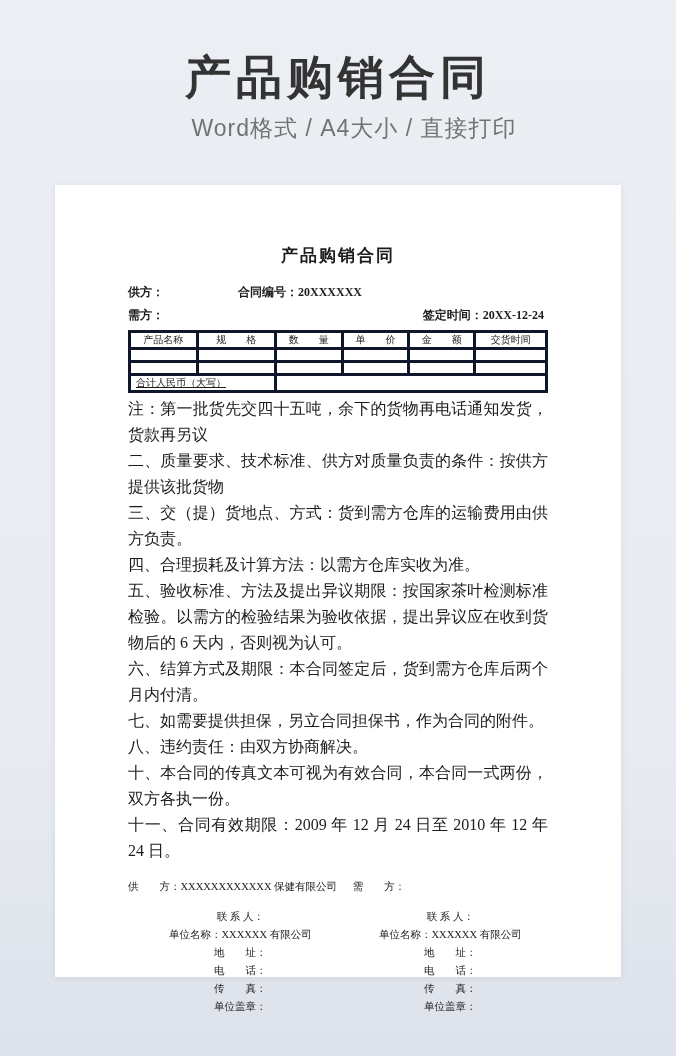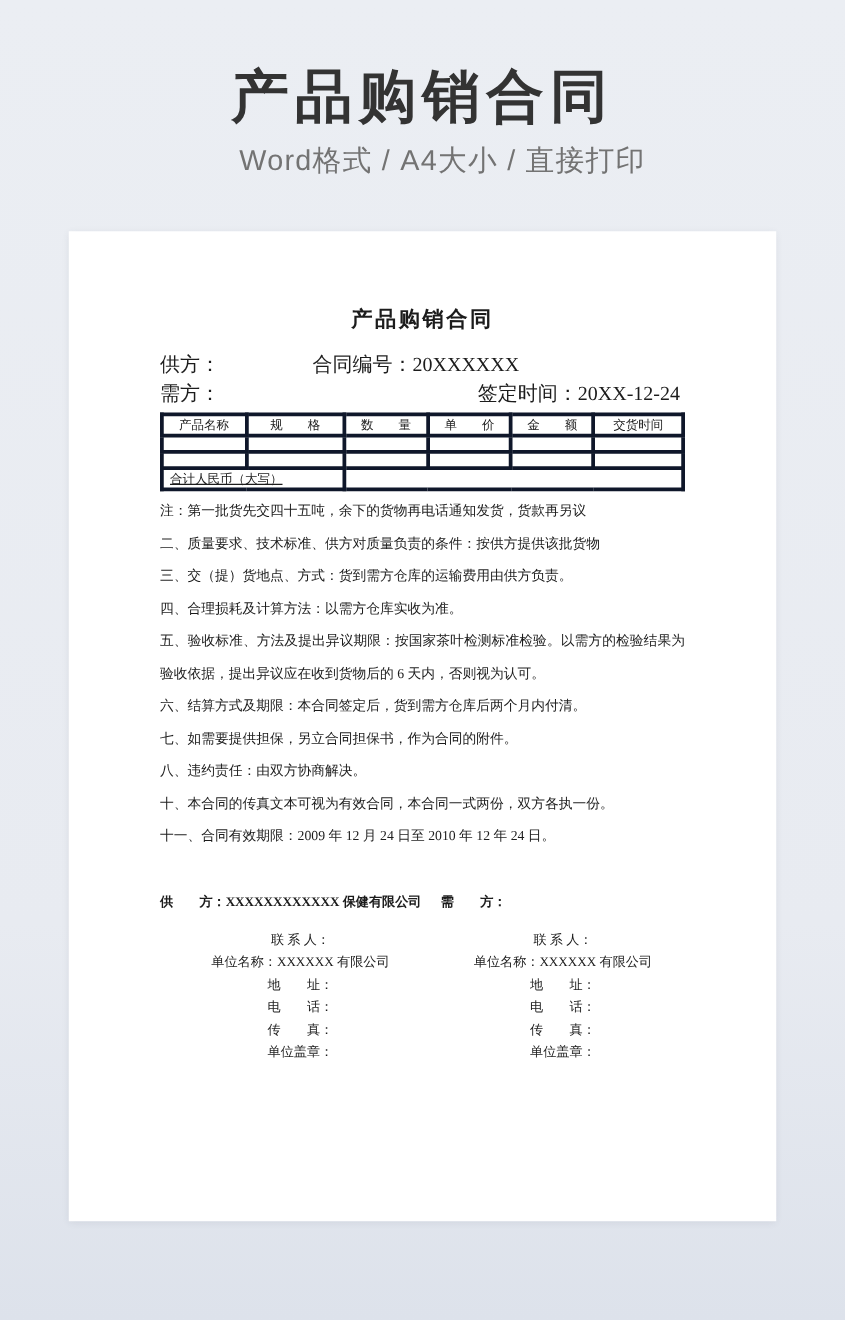--- a/index.html
+++ b/index.html
@@ -45,21 +45,21 @@
   }
 
   .doc-title {
     text-align: center;
     font-size: 17px;
     font-weight: bold;
     letter-spacing: 2px;
     line-height: 26px;
   }
 
-  .meta { margin-top: 12px; font-size: 16px; }
+  .meta { margin-top: 12px; font-size: 12px; font-weight: bold; }
   .meta-row { display: flex; line-height: 23px; }
   .meta-gap { display: inline-block; width: 74px; }
   .meta-right { margin-left: auto; padding-right: 4px; }
 
   .section-line { font-size: 10.5px; line-height: 23px; }
 
   
   table.products {
     width: 100%;
     border-collapse: collapse;
@@ -70,25 +70,25 @@
   table.products th, table.products td {
     border: 3px solid #0f172a;
     font-weight: normal;
     padding: 0 3px;
   }
   table.products th { height: 17px; text-align: center; }
   table.products td.empty { height: 13px; }
   table.products td.total-label { height: 16px; text-align: left; padding-left: 5px; text-decoration: underline; }
 
   
-  .clauses { margin-top: 3px; font-size: 11px; }
+  .clauses { margin-top: 3px; font-size: 16px; }
   .clauses p { line-height: 26px; text-align: justify; }
 
   
-  .sig-row { display: flex; margin-top: 28px; font-size: 10.5px; line-height: 26px; font-weight: bold; }
+  .sig-row { display: flex; margin-top: 10px; font-size: 10.5px; line-height: 26px; }
   .sig-left { width: 53.5%; }
   .sig-right { width: 46.5%; }
 
   .contact-cols { display: flex; margin-top: 8px; font-size: 10.5px; }
   .contact-col { width: 53.5%; text-align: center; }
   .contact-col.right { width: 46.5%; }
   .contact-col p { line-height: 18px; }
 </style>
 </head>
 <body>

